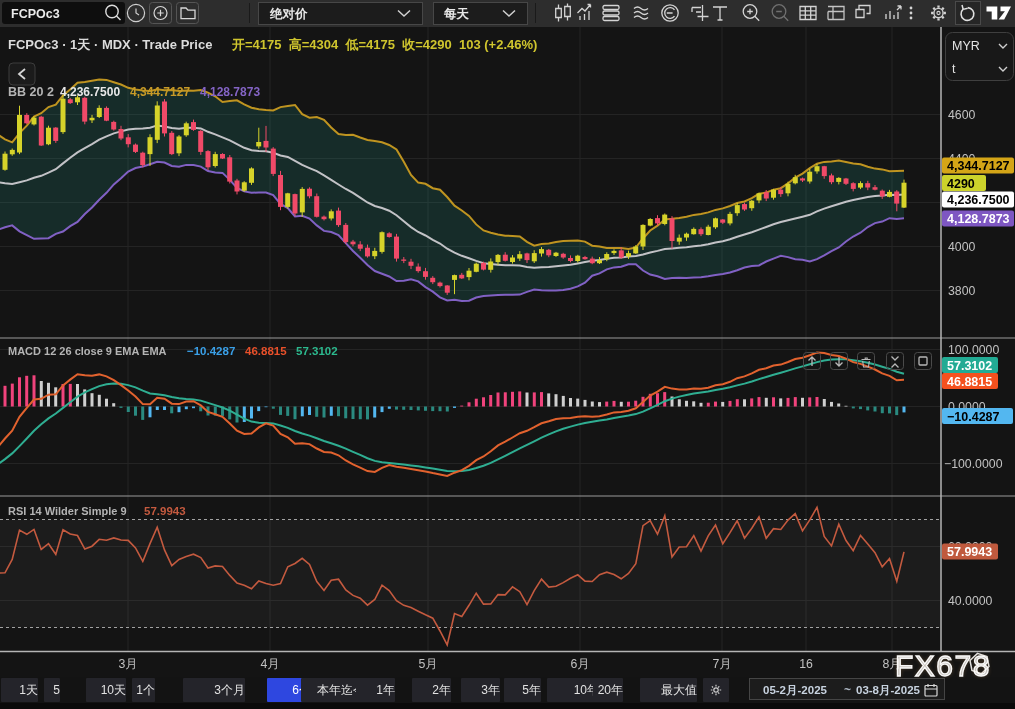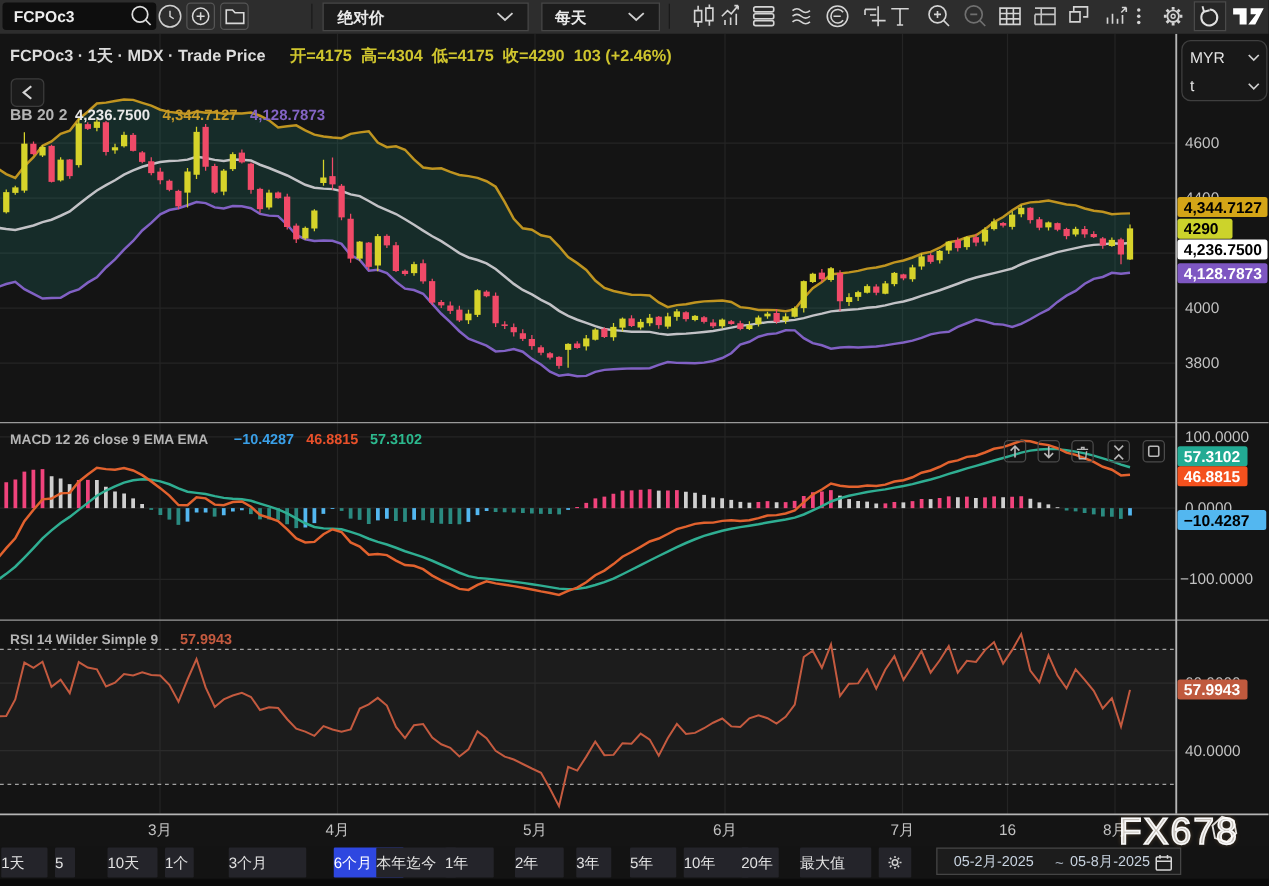--- a/index.html
+++ b/index.html
@@ -4,25 +4,25 @@
 html,body { width:1015px; height:709px; background:#141414; overflow:hidden;
   font-family:"Liberation Sans", sans-serif; }
 #wrap { position:relative; width:1015px; height:709px; }
 svg text { font-family:"Liberation Sans", sans-serif; }
 .ax { font-size:12.3px; fill:#c2c2c2; }
 .pl { font-size:12.5px; font-weight:bold; }
 .leg { font-size:12.5px; font-weight:bold; }
 #topbar { position:absolute; left:0; top:0; width:1015px; height:27px; background:#2d2d2d;font-weight:bold; }
 #botbar { position:absolute; left:0; top:677px; width:1015px; height:26px; background:#131313; }
 #botbar .b { position:absolute; top:1px; height:24px; background:#24242a; color:#e2e2e2;
-  font-size:12px; text-align:left; line-height:24px; border-radius:1px; }
+  font-size:12px; text-align:right; line-height:24px; border-radius:1px; }
 #botbar .active { background:#2e47e0; color:#fff;margin-left:28px; }
 #understrip { position:absolute; left:0; top:703px; width:1015px; height:6px; background:#0a0a0a; }
 .tbox { position:absolute; top:2px; height:22px; background:#1c1c1c; border:1px solid #454545;
-  color:#e6e6e6; font-size:12px; line-height:20px; }
+  color:#e6e6e6; font-size:12px; line-height:20px;font-weight:bold; }
 #wm { position:absolute; left:895px; top:649px; font-size:30px; letter-spacing:1.5px;
   color:rgba(252,250,246,0.72); -webkit-text-stroke:1.3px rgba(255,255,255,0.95);
   text-shadow:0 0 4px rgba(255,190,110,0.35); z-index:5; }
 </style></head><body>
 <div id="wrap">
 <svg width="1015" height="709" viewBox="0 0 1015 709" style="position:absolute;left:0;top:0">
 <rect x="0" y="27" width="1015" height="682" fill="#141414"></rect>
 <line x1="128" y1="27" x2="128" y2="651" stroke="#242424" stroke-width="1"></line>
 <line x1="270" y1="27" x2="270" y2="651" stroke="#242424" stroke-width="1"></line>
 <line x1="428" y1="27" x2="428" y2="651" stroke="#242424" stroke-width="1"></line>
@@ -605,36 +605,36 @@
 <div id="botbar">
 <div class="b" style="left:1px;width:37px">1天</div>
 <div class="b" style="left:44px;width:16px">5天</div>
 <div class="b" style="left:86px;width:40px">10天</div>
 <div class="b" style="left:132px;width:23px">1个月</div>
 <div class="b" style="left:183px;width:62px">3个月</div>
 <div class="b active" style="left:239px;width:56px">6个月</div>
 <div class="b" style="left:301px;width:64px">本年迄今</div>
 <div class="b" style="left:356px;width:39px">1年</div>
 <div class="b" style="left:412px;width:39px">2年</div>
-<div class="b" style="left:461px;width:28px">3年</div>
+<div class="b" style="left:461px;width:39px">3年</div>
 <div class="b" style="left:504px;width:37px">5年</div>
 <div class="b" style="left:547px;width:52px">10年</div>
 <div class="b" style="left:593px;width:30px">20年</div>
 <div class="b" style="left:640px;width:57px">最大值</div>
 <div class="b" style="left:703px;width:26px">
 <svg width="26" height="24" viewBox="0 0 26 24">
           <g stroke="#cfcfcf" fill="none" stroke-width="1.2">
 <circle cx="13" cy="12" r="2.2"></circle>
 <path d="M13 6.8 v1.6 m0 7.2 v1.6 m5.2 -5.2 h-1.6 m-7.2 0 h-1.6 m8.5 -3.7 l-1.2 1.2 m-5 5 l-1.2 1.2 m7.4 0 l-1.2 -1.2 m-5 -5 l-1.2 -1.2"></path>
 </g>
         </svg></div>
 <div class="tbox" style="left:749px;width:196px;top:1px">
 <span style="position:absolute;left:13px;top:1px;color:#c7d2df;font-size:11.5px">05-2月-2025</span>
 <span style="position:absolute;left:94px;top:1px;color:#aab4c0">~</span>
-<span style="position:absolute;left:106px;top:1px;color:#c7d2df;font-size:11.5px">05-8月-2025</span>
+<span style="position:absolute;left:106px;top:1px;color:#c7d2df;font-size:11.5px">03-8月-2025</span>
 <svg width="14" height="14" viewBox="0 0 14 14" style="position:absolute;right:6px;top:4px">
 <g stroke="#d8d8d8" fill="none" stroke-width="1.2">
 <rect x="1" y="2.5" width="12" height="10.5" rx="1"></rect>
 <path d="M1 6 h12 M4 1 v3 M10 1 v3"></path>
 </g>
         </svg>
 </div>
 </div>
 <div id="understrip"></div>
 <div id="wm">FX678</div>

